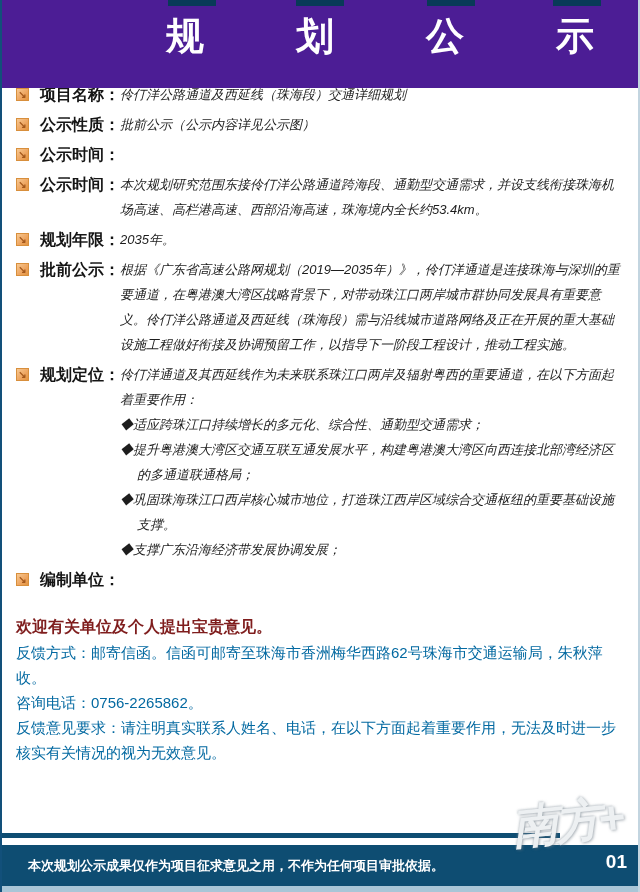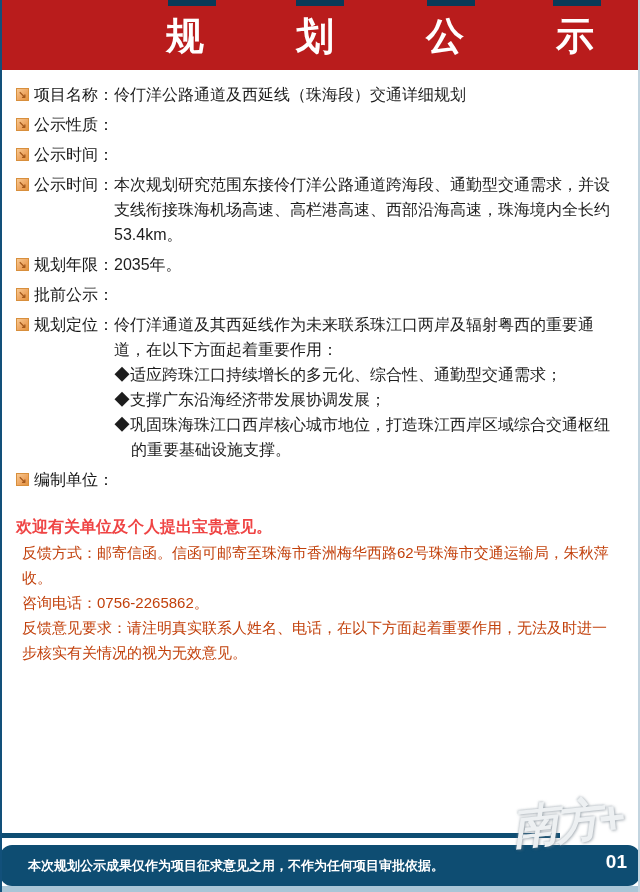--- a/index.html
+++ b/index.html
@@ -6,52 +6,52 @@
   body { background:#e8e8e8; font-family:"Liberation Sans", sans-serif; }
   .page {
     position:relative; width:640px; height:892px; margin:0 auto;
     background:#ffffff; overflow:hidden;
     font-family:"Liberation Sans", sans-serif;
   }
   .edge-left  { position:absolute; left:0; top:0; width:2px; height:100%; background:#12507a; z-index:5; }
   .edge-right { position:absolute; right:0; top:0; width:2px; height:100%; background:#c3d5e0; z-index:5; }
 
   
-  .header { position:absolute; top:0; left:0; right:0; height:70px; background:#b91c1c; z-index:2; }
+  .header { position:absolute; top:0; left:0; right:0; height:88px; background:#4c1d95; z-index:2; }
   .header-tab { position:absolute; top:0; height:6px; width:48px; background:#093a58; }
   .header-title {
     position:absolute; left:166px; top:17px; line-height:38px;
     font-size:38px; font-weight:bold; color:#ffffff;
     letter-spacing:92px; white-space:nowrap;
   }
 
   
   .content { position:absolute; top:70px; left:0; right:0; bottom:59px; padding:12px 20px 0 16px; overflow:hidden; }
   .row { display:flex; align-items:flex-start; margin-bottom:5px; }
   .bullet {
     flex:none; width:13px; height:13px; margin-top:6px;
     background:linear-gradient(135deg,#f8c992 0%,#eda45f 60%,#e39440 100%);
     border:1px solid #d88f3c;
     font-size:10px; line-height:11px; text-align:center;
     color:#a4581c; font-weight:bold;
   }
-  .label { flex:none; margin-left:5px; font-size:16px; line-height:25px; font-weight:normal; color:#151515; }
-  .text  { flex:1; font-size:16px; line-height:25px; color:#1d1d1d; }
+  .label { flex:none; margin-left:11px; font-size:16px; line-height:25px; font-weight:bold; color:#151515; }
+  .text  { flex:1; font-size:13px; line-height:25px; color:#1d1d1d;font-style:italic; }
   .text .intro { display:block; }
   .dline { padding-left:17px; text-indent:-17px; }
   .diamond { color:#1d1d1d; }
 
   
   .feedback { margin-top:22px; }
-  .welcome { font-size:16px; line-height:26px; font-weight:bold; color:#ef4444;font-family:Liberation Serif, serif; }
-  .fb-line { margin-left:6px; font-size:15px; line-height:25px; color:#c2410c; }
+  .welcome { font-size:16px; line-height:26px; font-weight:bold; color:#7f1d1d;font-family:Liberation Serif, serif; }
+  .fb-line { font-size:15px; line-height:25px; color:#0369a1; }
 
   
   .footer-rule { position:absolute; left:0; top:833px; width:560px; height:5px; background:#0e4d72; z-index:3; }
-  .footer-bar  { position:absolute; left:0; right:0; top:845px; height:41px; background:#0e4d72; z-index:3;border-radius:12px; }
+  .footer-bar  { position:absolute; left:0; right:0; top:845px; height:41px; background:#0e4d72; z-index:3; }
   .disclaimer  { padding-left:28px; line-height:41px; font-size:13px; font-weight:bold; color:#ffffff; }
   .page-num    { position:absolute; right:13px; top:851px; font-size:19px; font-weight:bold; color:#ffffff; z-index:6; }
   .bottom-strip{ position:absolute; left:0; right:0; bottom:0; height:6px; background:#a9c6d7; z-index:4; }
   .logo {
     position:absolute; right:18px; top:792px; z-index:5;
     font-size:46px; font-weight:bold; font-style:italic;
     color:#edf0f2; letter-spacing:-3px;
     transform:rotate(-6deg);
     text-shadow:1px 1px 3px rgba(105,118,130,0.6), -1px -1px 2px rgba(150,160,170,0.35);
   }
@@ -75,20 +75,21 @@
 
     <div class="row">
       <span class="bullet">↘</span>
       <span class="label">项目名称：</span>
       <span class="text">伶仃洋公路通道及西延线（珠海段）交通详细规划</span>
     </div>
 
     <div class="row">
       <span class="bullet">↘</span>
       <span class="label">公示性质：</span>
+      <span class="text">批前公示（公示内容详见公示图）</span>
     </div>
 
     <div class="row">
       <span class="bullet">↘</span>
       <span class="label">公示时间：</span>
     </div>
 
     <div class="row">
       <span class="bullet">↘</span>
       <span class="label">公示时间：</span>
@@ -97,30 +98,32 @@
 
     <div class="row">
       <span class="bullet">↘</span>
       <span class="label">规划年限：</span>
       <span class="text">2035年。</span>
     </div>
 
     <div class="row">
       <span class="bullet">↘</span>
       <span class="label">批前公示：</span>
+      <span class="text">根据《广东省高速公路网规划（2019—2035年）》，伶仃洋通道是连接珠海与深圳的重要通道，在粤港澳大湾区战略背景下，对带动珠江口两岸城市群协同发展具有重要意义。伶仃洋公路通道及西延线（珠海段）需与沿线城市道路网络及正在开展的重大基础设施工程做好衔接及协调预留工作，以指导下一阶段工程设计，推动工程实施。</span>
     </div>
 
     <div class="row">
       <span class="bullet">↘</span>
       <span class="label">规划定位：</span>
       <span class="text">
         <span class="intro">伶仃洋通道及其西延线作为未来联系珠江口两岸及辐射粤西的重要通道，在以下方面起着重要作用：</span>
         <span class="dline" style="display:block"><span class="diamond">◆</span><span>适应跨珠江口持续增长的多元化、综合性、通勤型交通需求；</span></span>
+        <span class="dline" style="display:block"><span class="diamond">◆</span><span>提升粤港澳大湾区交通互联互通发展水平，构建粤港澳大湾区向西连接北部湾经济区的多通道联通格局；</span></span>
+        <span class="dline" style="display:block"><span class="diamond">◆</span><span>巩固珠海珠江口西岸核心城市地位，打造珠江西岸区域综合交通枢纽的重要基础设施支撑。</span></span>
         <span class="dline" style="display:block"><span class="diamond">◆</span><span>支撑广东沿海经济带发展协调发展；</span></span>
-        <span class="dline" style="display:block"><span class="diamond">◆</span><span>巩固珠海珠江口西岸核心城市地位，打造珠江西岸区域综合交通枢纽的重要基础设施支撑。</span></span>
       </span>
     </div>
 
     <div class="row">
       <span class="bullet">↘</span>
       <span class="label">编制单位：</span>
     </div>
 
     <div class="feedback">
       <div class="welcome">欢迎有关单位及个人提出宝贵意见。</div>

